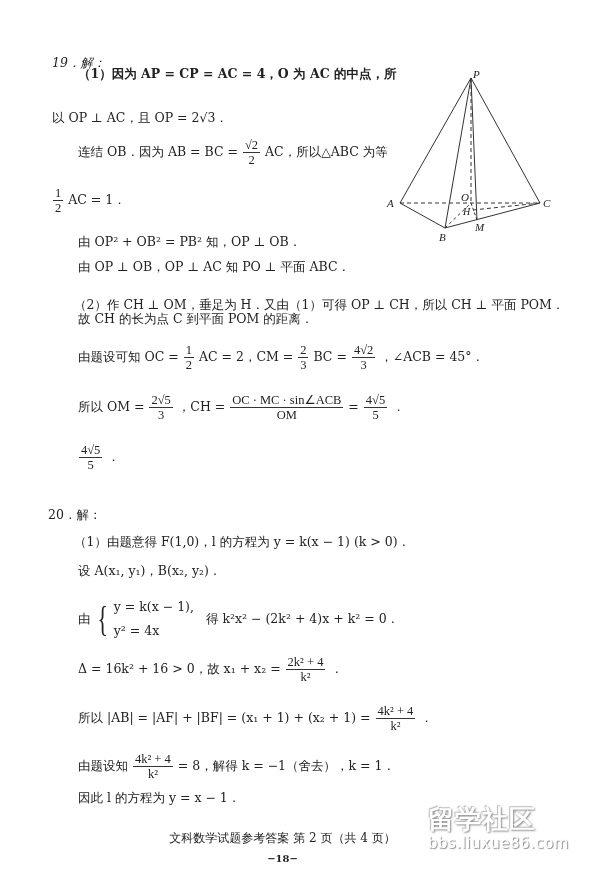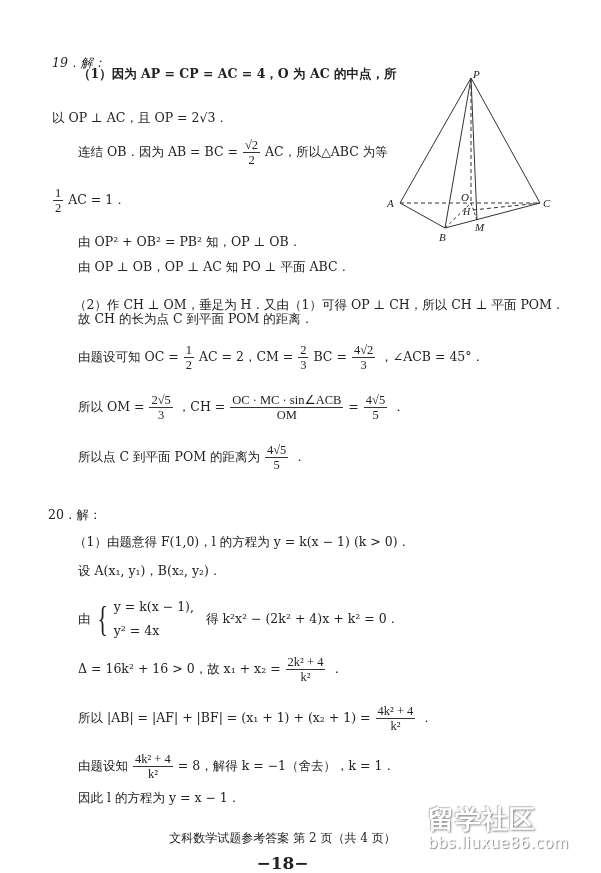--- a/index.html
+++ b/index.html
@@ -59,21 +59,20 @@
   <span>所以 OM =</span>
   <span class="frac"><span class="top">2√5</span><span>3</span></span>
   <span>，CH =</span>
   <span class="frac"><span class="top">OC · MC · sin∠ACB</span><span>OM</span></span>
   <span>=</span>
   <span class="frac"><span class="top">4√5</span><span>5</span></span>
   <span>．</span>
 </div>
 
 <div class="ln" style="left:78px;top:443px;">
-  <span>所以点 C 到平面 POM 的距离为</span>
   <span class="frac"><span class="top">4√5</span><span>5</span></span>
   <span>．</span>
 </div>
 
 <svg class="figure" viewBox="0 0 200 175" xmlns="http://www.w3.org/2000/svg">
   <g stroke="#333" stroke-width="1" fill="none">
 
     <line x1="96" y1="8" x2="25" y2="133"></line>
     <line x1="96" y1="8" x2="165" y2="133"></line>
     <line x1="96" y1="8" x2="70" y2="158"></line>
@@ -126,18 +125,18 @@
 
 <div class="ln" style="left:78px;top:752px;">
   <span>由题设知</span>
   <span class="frac"><span class="top">4k² + 4</span><span>k²</span></span>
   <span>= 8，解得 k = −1（舍去），k = 1．</span>
 </div>
 
 <div class="ln" style="left:78px;top:792px;text-align:right;">因此 l 的方程为 y = x − 1．</div>
 
 <div class="footer" style="top:830px;font-size:12px;">文科数学试题参考答案 第 2 页（共 4 页）</div>
-<div class="footer" style="top:853px;font-size:17px;font-weight:bold;">−18−</div>
+<div class="footer" style="top:853px;font-size:10px;font-weight:bold;">−18−</div>
 
 <div class="wm">
   <div class="big">留学社区</div>
   <div class="small">bbs.liuxue86.com</div>
 </div>
 
 </body></html>

